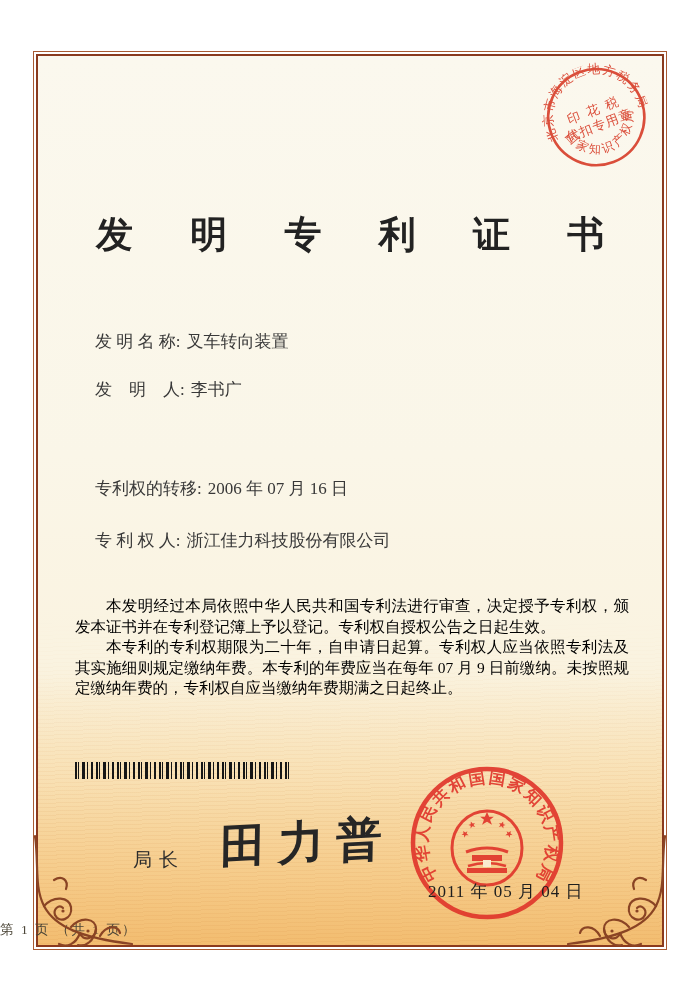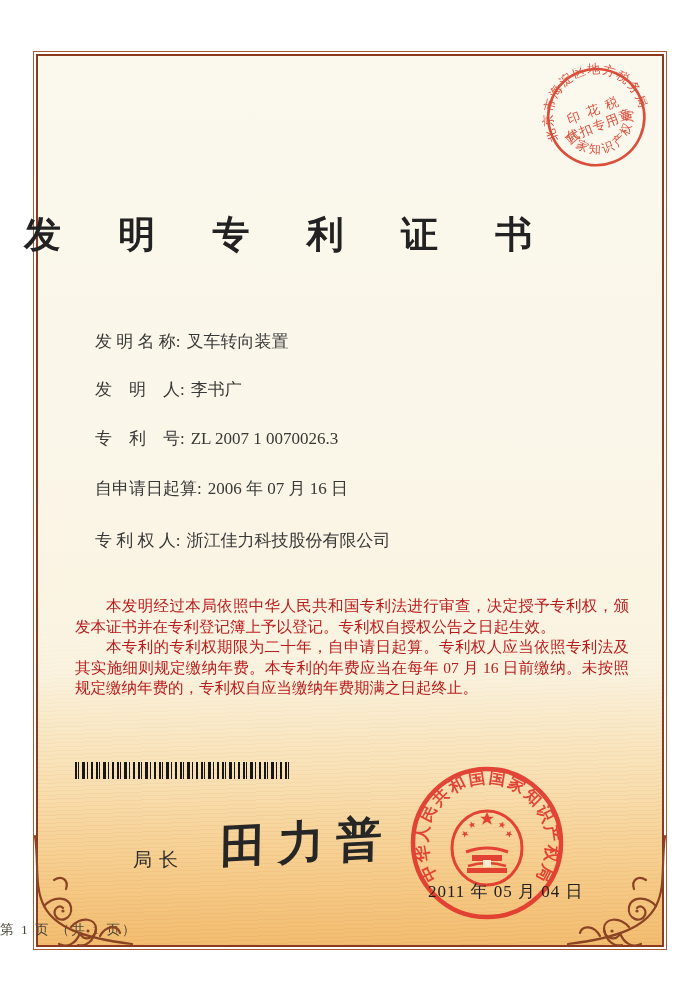--- a/index.html
+++ b/index.html
@@ -24,27 +24,27 @@
     background:linear-gradient(180deg, rgba(247,216,160,0) 0%, rgba(248,210,145,.45) 40%, rgba(245,195,120,.75) 75%, rgba(242,185,105,.9) 100%);
   }
   .guilloche {
     position:absolute; left:0; right:0; bottom:0; height:330px; pointer-events:none; opacity:.55;
     background:repeating-linear-gradient(178deg, rgba(198,112,38,.13) 0 1px, rgba(255,255,255,0) 1px 4px);
     mask-image:linear-gradient(180deg,transparent 0%,black 55%);
     -webkit-mask-image:linear-gradient(180deg,transparent 0%,black 55%);
   }
   
   .cert-no { position:absolute; left:78px; top:112px; font-size:17px; letter-spacing:2px; color:#3c3c3c; }
-  .title   { position:absolute; left:0; right:0; top:210px; text-align:left;
+  .title   { position:absolute; left:0; right:0; top:210px; text-align:center;
              font-size:37px; font-weight:600; letter-spacing:24px; text-indent:24px; color:#222; }
   .field-row { position:absolute; left:78px; font-size:17px; color:#383838; white-space:pre; }
   .field-row .val { margin-left:6px; }
   .row-0 { top:310px; } .row-1 { top:358px; } .row-2 { top:407px; }
   .row-3 { top:457px; } .row-4 { top:509px; } .row-5 { top:561px; }
-  .body-text { position:absolute; left:75px; top:596px; width:554px; color:#b91c1c; }
+  .body-text { position:absolute; left:75px; top:596px; width:554px; color:#000000; }
   .body-text p { font-size:15.5px; line-height:20.5px; text-align:justify; text-indent:2em; }
   
   .barcode {
     position:absolute; left:75px; top:762px; width:215px; height:17px;
     background:repeating-linear-gradient(90deg,
       #161616 0 2px, transparent 2px 3px,
       #161616 3px 4px, transparent 4px 7px,
       #161616 7px 10px, transparent 10px 12px,
       #161616 12px 13px, transparent 13px 16px,
       #161616 16px 18px, transparent 18px 21px);
@@ -117,33 +117,30 @@
   </div>
 
   <div class="title">发 明 专 利 证 书</div>
 
   <div class="field-row row-0">
     <span>发 明 名 称:</span><span class="val">叉车转向装置</span>
   </div>
   <div class="field-row row-1">
     <span>发　明　人:</span><span class="val">李书广</span>
   </div>
-  <div class="field-row row-2">
-    <span>专　利　号:</span><span class="val">ZL 2007 1 0070026.3</span>
-  </div>
   <div class="field-row row-3">
-    <span>自申请日起算:</span><span class="val">2006 年 07 月 16 日</span>
+    <span>专利权的转移:</span><span class="val">2006 年 07 月 16 日</span>
   </div>
   <div class="field-row row-4">
     <span>专 利 权 人:</span><span class="val">浙江佳力科技股份有限公司</span>
   </div>
 
   <div class="body-text">
     <p>本发明经过本局依照中华人民共和国专利法进行审查，决定授予专利权，颁发本证书并在专利登记簿上予以登记。专利权自授权公告之日起生效。</p>
-    <p>本专利的专利权期限为二十年，自申请日起算。专利权人应当依照专利法及其实施细则规定缴纳年费。本专利的年费应当在每年 07 月 16 日前缴纳。未按照规定缴纳年费的，专利权自应当缴纳年费期满之日起终止。</p>
+    <p>本专利的专利权期限为二十年，自申请日起算。专利权人应当依照专利法及其实施细则规定缴纳年费。本专利的年费应当在每年 07 月 9 日前缴纳。未按照规定缴纳年费的，专利权自应当缴纳年费期满之日起终止。</p>
   </div>
 
   <div class="barcode"></div>
 
   <div class="sig-title">局长</div>
   <div class="sig-name">田力普</div>
 
   <div class="office-seal">
     <svg width="162" height="162" viewBox="0 0 162 162">
       <defs>

